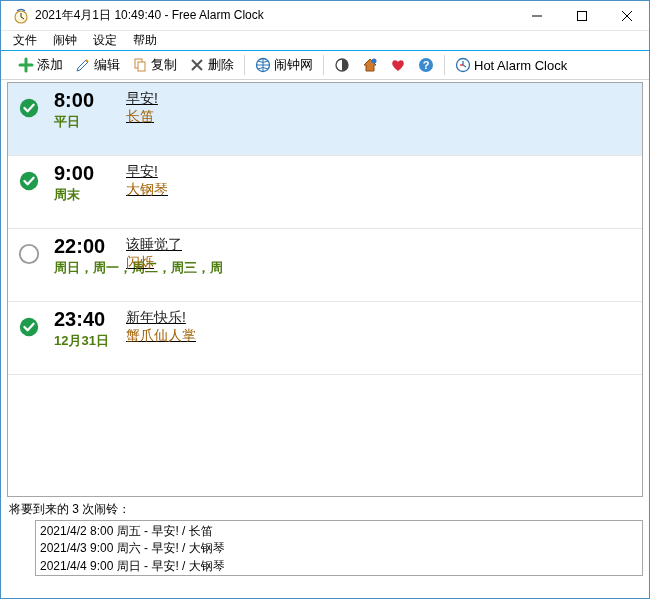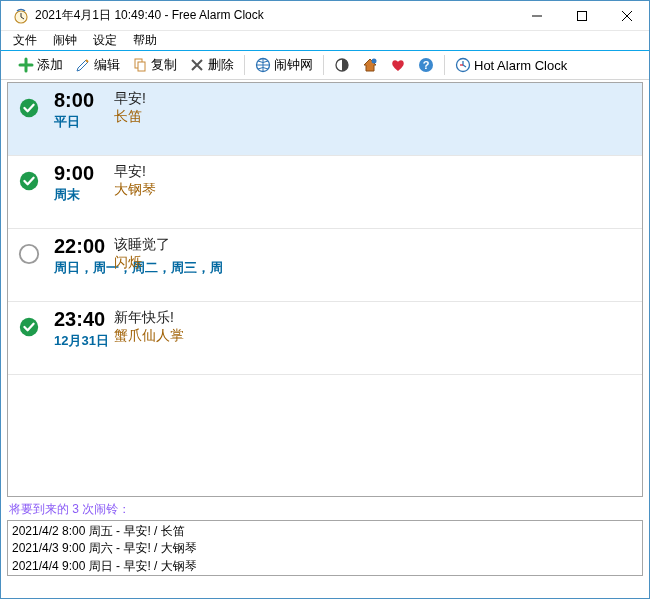--- a/index.html
+++ b/index.html
@@ -64,30 +64,30 @@
   .alarm-row {
     display: flex; align-items: flex-start; padding: 6px 10px 24px 10px;
     border-bottom: 1px solid #e6e6e6; position: relative;
   }
   .alarm-row.selected { background: #dfeefb; }
   .alarm-row .check {
     width: 22px; height: 22px; margin-right: 14px; margin-top: 8px; flex: none;
   }
   .alarm-row .timecol { width: 60px; flex: none; }
   .alarm-row .time { font-weight: 700; font-size: 20px; color: #000; line-height: 1.1; }
-  .alarm-row .days { font-weight: 700; font-size: 13px; color: #0369a1; margin-top: 2px; white-space: nowrap;}
-  .alarm-row .msgcol { padding-top: 1px;}
+  .alarm-row .days { font-weight: 700; font-size: 13px; color: #4d7c0f; margin-top: 2px; white-space: nowrap;}
+  .alarm-row .msgcol { margin-left: 12px; padding-top: 1px; text-decoration: underline;}
   .alarm-row .msg { font-size: 14px; color: #222; }
   .alarm-row .sound { font-size: 14px; color: #a16207; }
   
   .upcoming-wrap { padding: 0 6px 6px 6px; }
-  .upcoming-label { font-size: 12px; color: #8b5cf6; margin: 2px 0 2px 2px; }
+  .upcoming-label { font-size: 12px; color: #000000; margin: 2px 0 2px 2px; }
   .upcoming-box {
     border: 1px solid #a6a6a6; height: 56px; overflow: auto; font-size: 12px;
-    padding: 2px 4px; line-height: 1.45;
+    padding: 2px 4px; line-height: 1.45; margin-left: 28px;
   }
 </style>
 </head>
 <body>
 
 <div class="titlebar">
   <svg class="app-icon" viewBox="0 0 16 16">
     <circle cx="8" cy="9" r="6" fill="#fff" stroke="#c2902f" stroke-width="1.2"></circle>
     <circle cx="8" cy="9" r="5" fill="#fff6d8"></circle>
     <path d="M8 5 V9 L11 11" stroke="#333" stroke-width="1" fill="none"></path>

